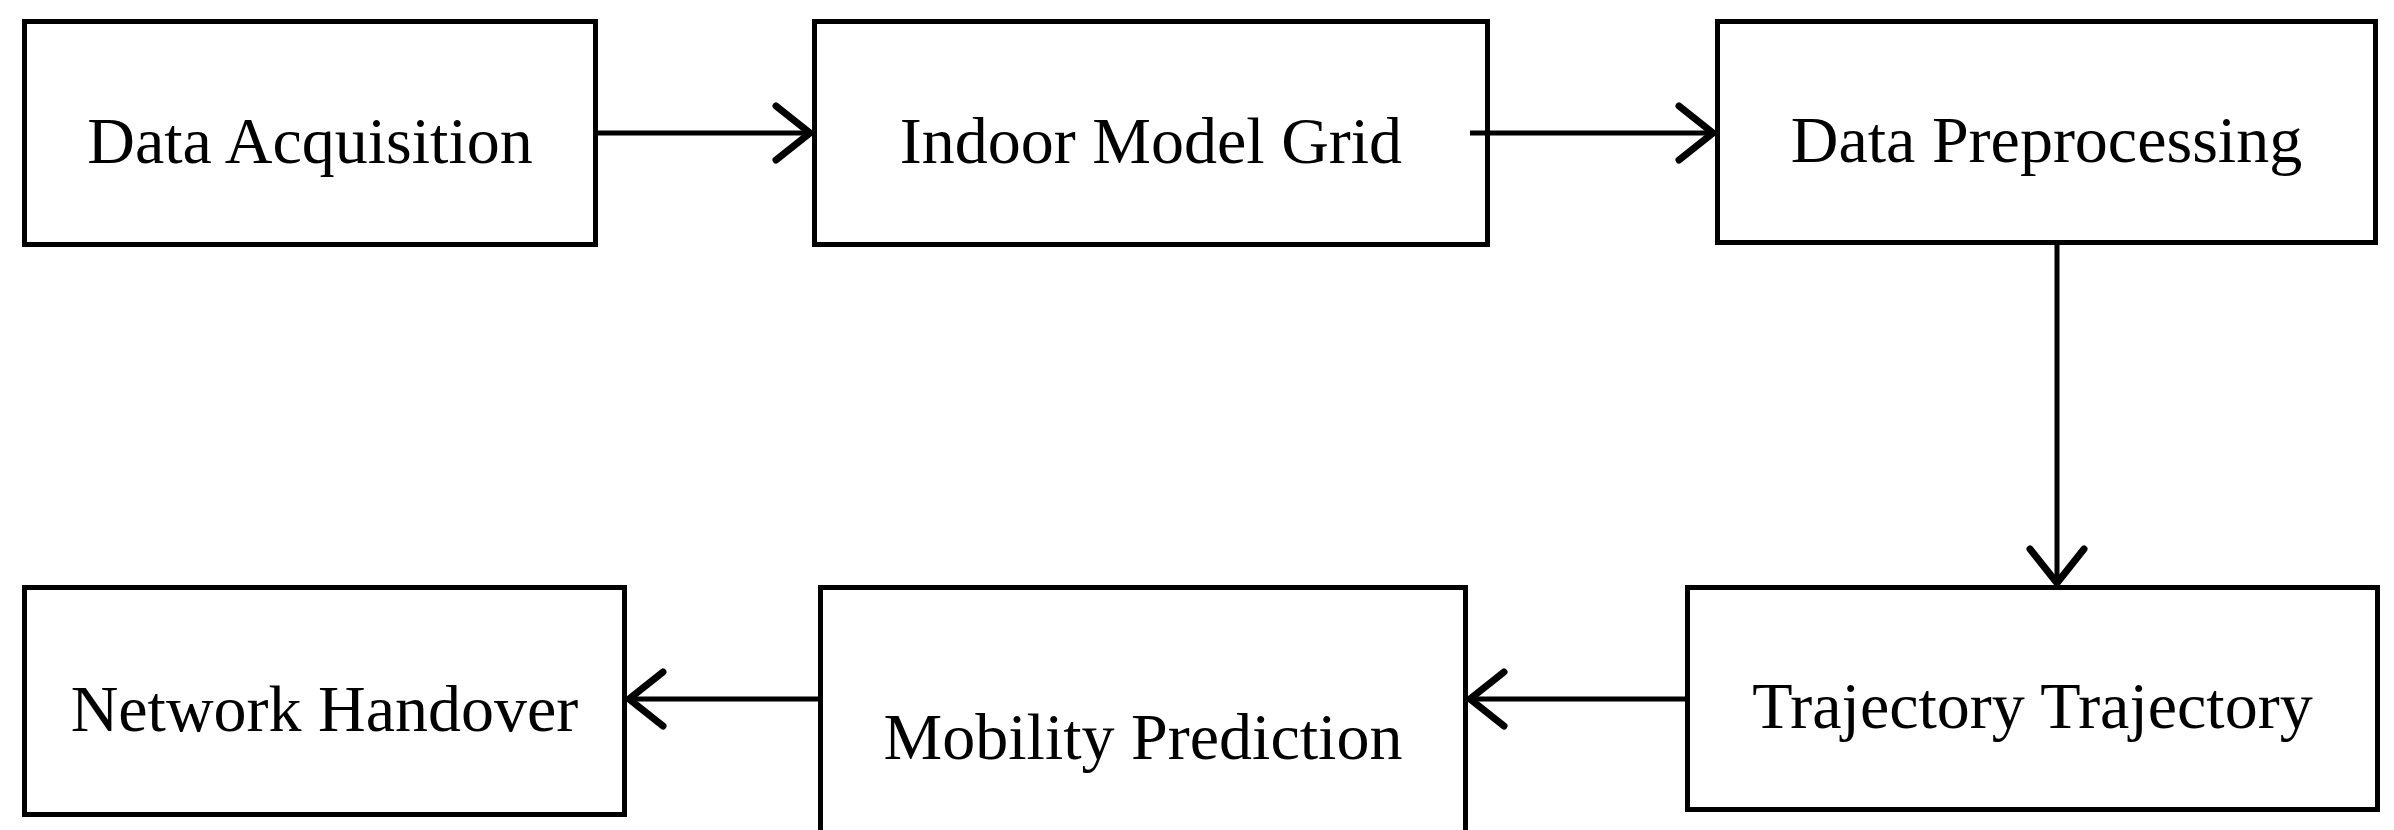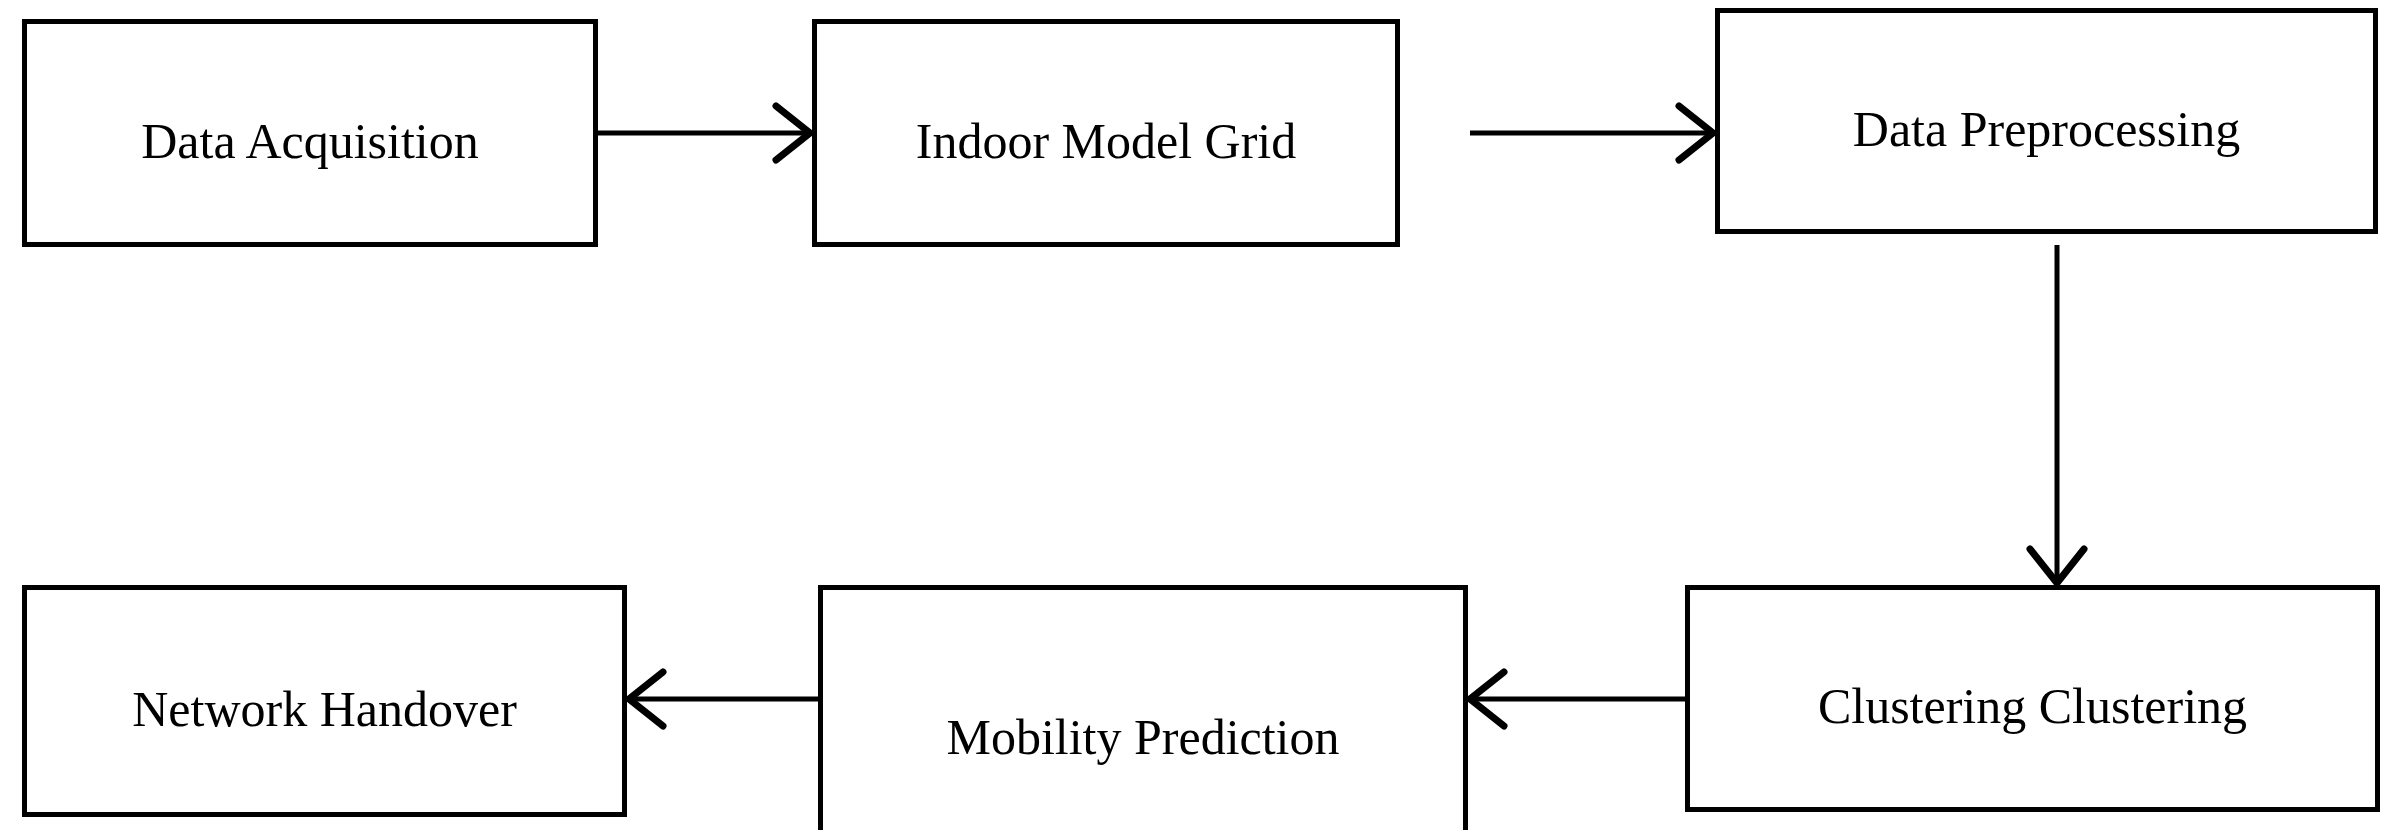--- a/index.html
+++ b/index.html
@@ -15,21 +15,21 @@
   .node {
     position: absolute;
     border: 5px solid var(--ink);
     background: var(--bg);
     display: flex;
     align-items: center;
     justify-content: center;
   }
   .node .label {
     font-family: "Liberation Serif", "DejaVu Serif", serif;
-    font-size: 50px;
+    font-size: 66px;
     line-height: 1;
     color: var(--ink);
     white-space: nowrap;
     padding-bottom: 6px;
     margin-top: 21px;
   }
   .arrows {
     position: absolute;
     left: 0;
     top: 0;
@@ -44,38 +44,38 @@
 </style>
 </head>
 <body>
 
 <div class="canvas">
 
   <div class="node" style="left:22px; top:19px; width:576px; height:228px;">
     <span class="label">Data Acquisition</span>
   </div>
 
-  <div class="node" style="left:812px; top:19px; width:588px; height:228px;">
+  <div class="node" style="left:812px; top:19px; width:678px; height:228px;">
     <span class="label">Indoor Model Grid</span>
   </div>
 
-  <div class="node" style="left:1715px; top:8px; width:663px; height:226px;">
+  <div class="node" style="left:1715px; top:19px; width:663px; height:226px;">
     <span class="label">Data Preprocessing</span>
   </div>
 
   <div class="node" style="left:22px; top:585px; width:605px; height:232px;">
     <span class="label">Network Handover</span>
   </div>
 
   <div class="node" style="left:818px; top:585px; width:650px; height:289px;">
     <span class="label">Mobility Prediction</span>
   </div>
 
   <div class="node" style="left:1685px; top:585px; width:695px; height:227px;">
-    <span class="label">Clustering Clustering</span>
+    <span class="label">Trajectory Trajectory</span>
   </div>
 
   <svg class="arrows" width="2394" height="830" viewBox="0 0 2394 830">
 
     <g>
       <line x1="598" y1="133" x2="806" y2="133"></line>
       <polyline points="776,106 810,133 776,160"></polyline>
     </g>
 
     <g>

